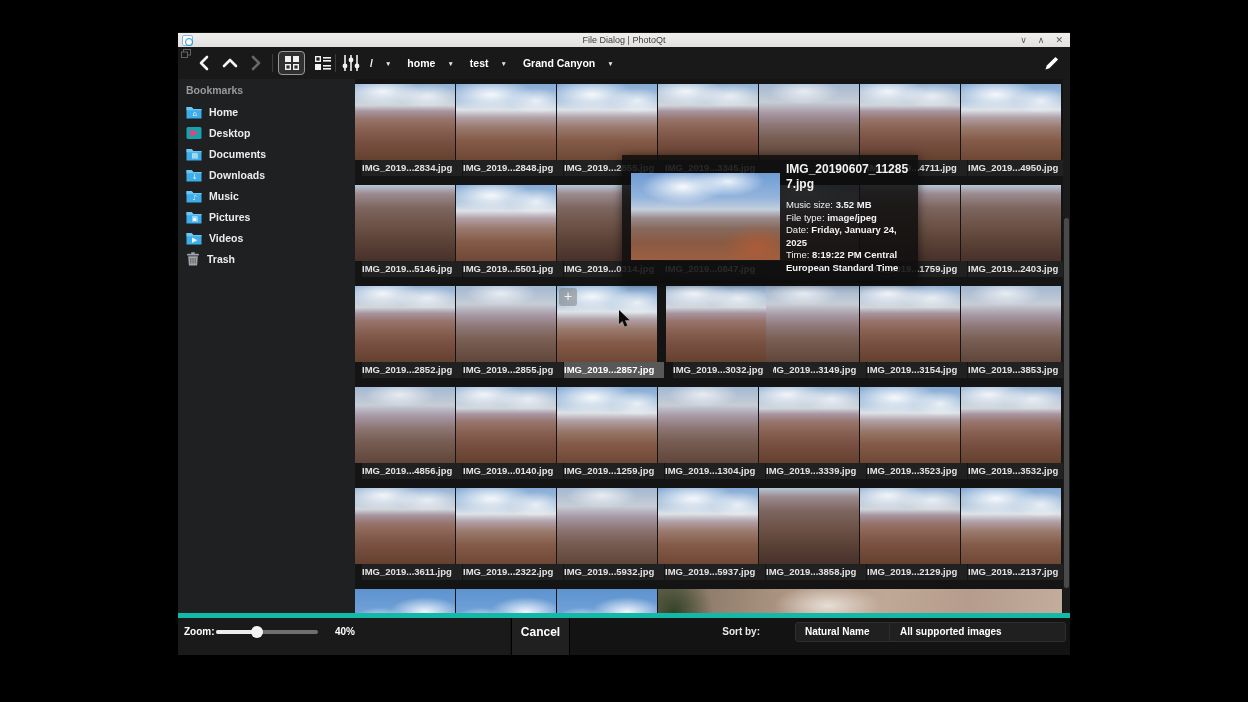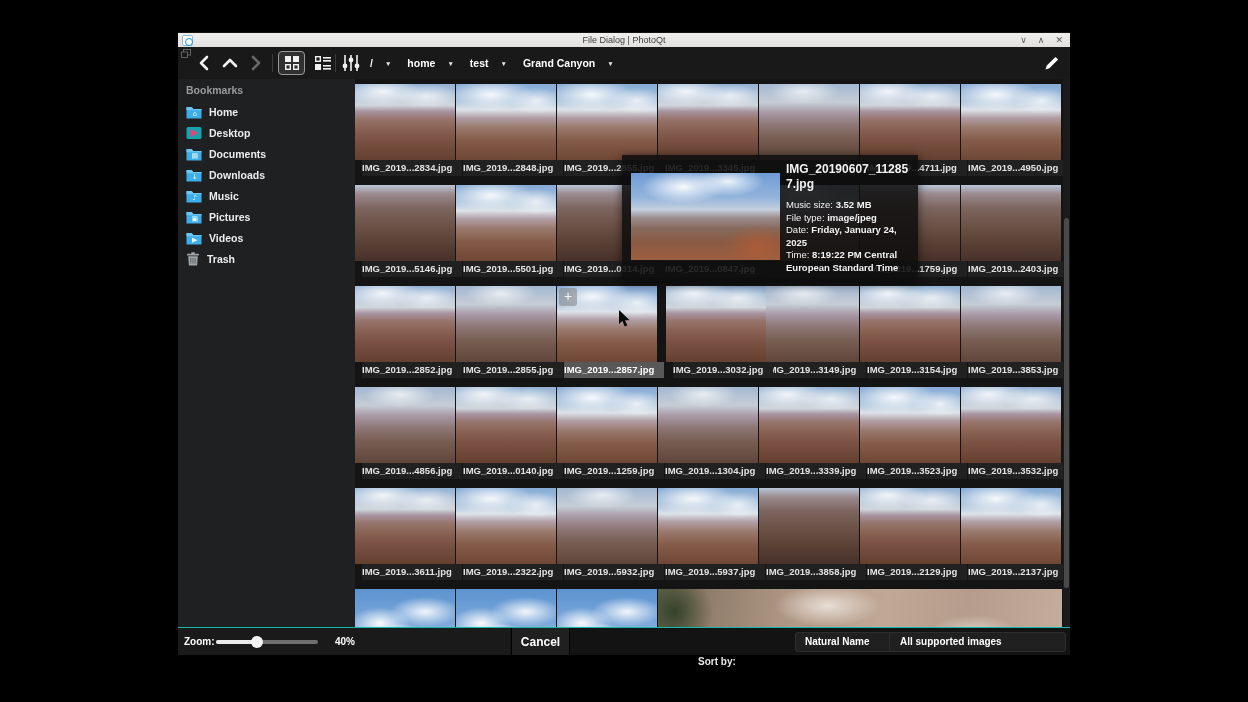--- a/index.html
+++ b/index.html
@@ -86,32 +86,32 @@
   .tooltip{position:absolute;left:444px;top:123px;width:296px;height:126px;z-index:50;
     background:rgba(14,14,14,.88);box-shadow:0 2px 10px rgba(0,0,0,.6);}
   .tt-preview{position:absolute;left:9px;top:18px;width:149px;height:87px;}
   .tt-text{position:absolute;left:164px;top:7px;width:128px;color:#f2f2f2;}
   .tt-title{font-size:12px;font-weight:700;line-height:14.5px;word-break:break-all;margin-bottom:8px;}
   .tt-field{font-size:9.5px;line-height:12.5px;}
   .tt-field b{font-weight:700;}
   
   .cursor{position:absolute;left:440px;top:278px;z-index:100;}
   
-  .bottombar{position:absolute;left:0;bottom:0;width:100%;height:28px;background:#131313;border-top:1px solid #14b8a6;}
+  .bottombar{position:absolute;left:0;bottom:0;width:100%;height:42px;background:#131313;border-top:5px solid #14b8a6;}
   .zoom-section{position:absolute;left:0;top:0;width:332px;height:100%;background:#1a1a1a;}
   .zoom-label{position:absolute;left:6px;top:0;line-height:28px;font-size:10px;font-weight:700;color:#fff;}
   .slider{position:absolute;left:38px;top:12px;width:102px;height:4px;border-radius:2px;background:#6f6f6f;}
   .slider-fill{position:absolute;left:0;top:0;height:4px;border-radius:2px;background:#ececec;}
   .slider-handle{position:absolute;top:-4px;width:12px;height:12px;border-radius:50%;background:#f5f5f5;}
   .zoom-value{position:absolute;left:157px;top:0;line-height:28px;font-size:10px;font-weight:700;color:#fff;}
   .cancel-btn{position:absolute;left:333px;top:0;width:59px;height:100%;background:#202020;
     border-left:1px solid #000;border-right:1px solid #000;color:#fff;font-size:12px;font-weight:700;
     text-align:center;line-height:28px;}
-  .sort-label{position:absolute;left:520px;top:0;width:62px;text-align:left;line-height:28px;
-    font-size:10px;font-weight:600;color:#e8e8e8;margin-top:20px;}
+  .sort-label{position:absolute;left:520px;top:0;width:62px;text-align:right;line-height:28px;
+    font-size:10px;font-weight:600;color:#e8e8e8;}
   .dropdown{position:absolute;top:4px;height:20px;background:#202020;border:1px solid #2e2e2e;
     border-radius:3px;color:#fff;font-size:10px;font-weight:600;line-height:18px;}
   .sort-box{left:617px;width:119px;padding-left:9px;}
   .sort-box .dd-caret{position:absolute;right:9px;top:0;font-size:6.5px;line-height:18px;color:#e8e8e8;}
   .dd-caret::before{content:"▼";}
   .filter-box{left:711px;width:177px;padding-left:10px;}
 </style>
 </head>
 <body>
 

